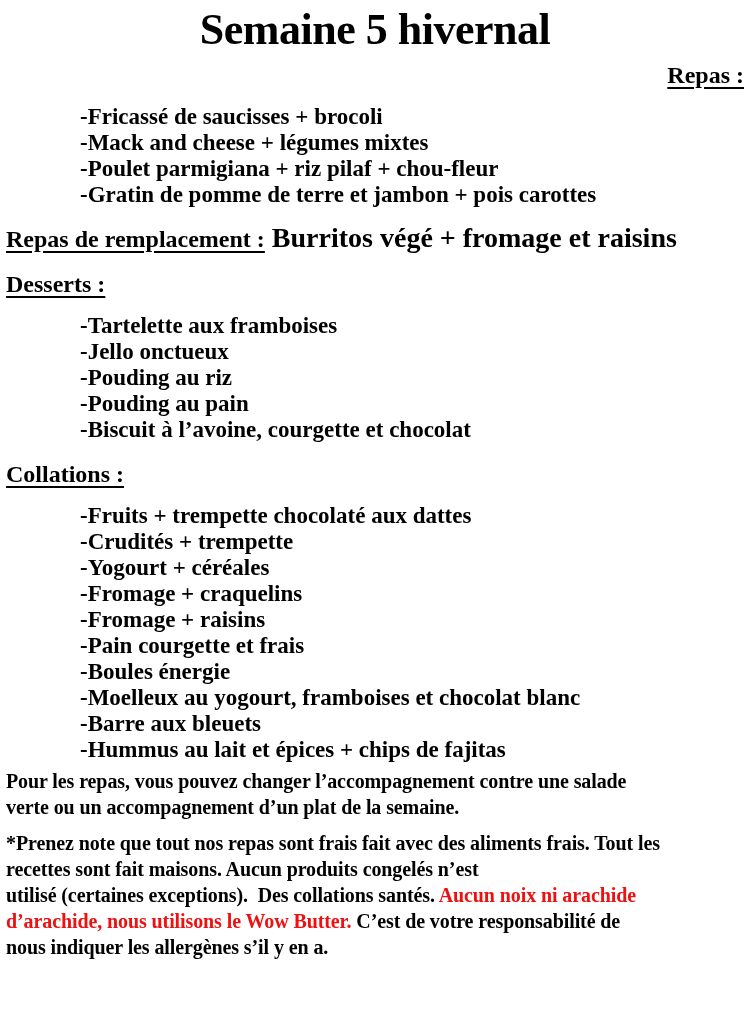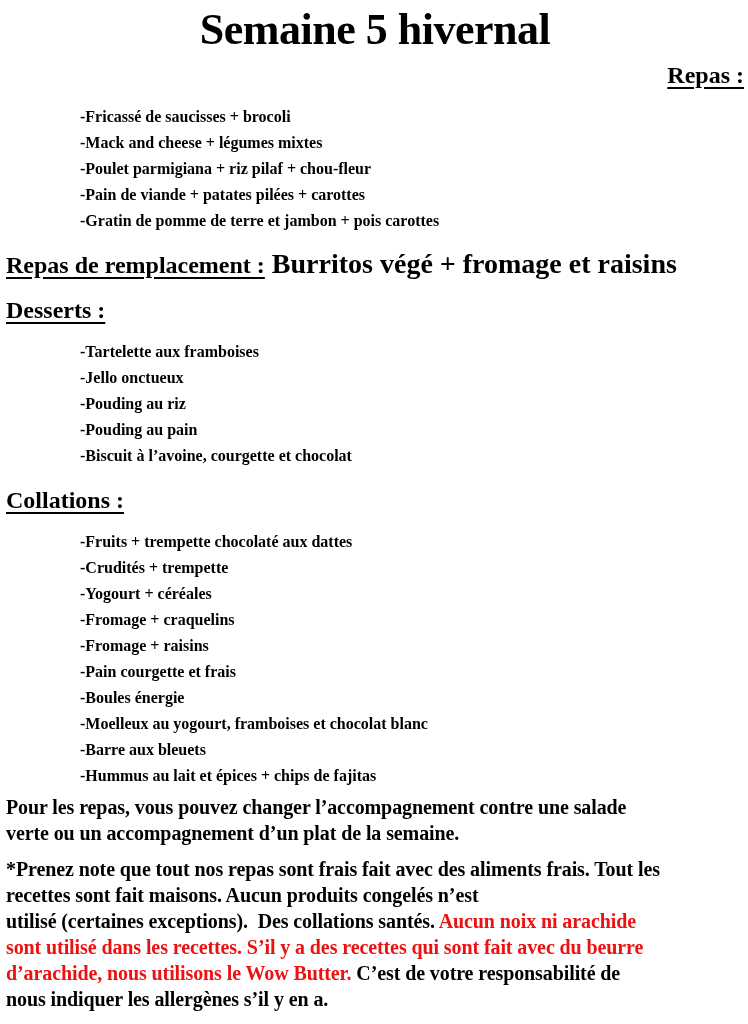--- a/index.html
+++ b/index.html
@@ -30,21 +30,21 @@
     line-height: 27px;
     font-weight: 700;
     text-decoration: underline;
     text-decoration-thickness: 2px;
     text-underline-offset: 4px;
   }
   .heading { margin-top: 18px; }
   .heading.first { margin-top: 0; text-align: right; }
   .menu-list {
     margin: 15px 0 0 74px;
-    font-size: 16px;
+    font-size: 23px;
     line-height: 26px;
   }
   .menu-item { white-space: pre; }
   .inline-section {
     margin-top: 16px;
     font-size: 24px;
     line-height: 27px;
   }
   .heading-inline { margin-right: 7px; text-align: center; }
   .inline-value { font-size: 28px; }
@@ -65,21 +65,20 @@
 <div class="page">
 
   <h1 class="title">Semaine 5 hivernal</h1>
 
   <section>
     <h2 class="heading first">Repas :</h2>
     <div class="menu-list">
       <div class="menu-item">-Fricassé de saucisses + brocoli</div>
       <div class="menu-item">-Mack and cheese + légumes mixtes</div>
       <div class="menu-item">-Poulet parmigiana + riz pilaf + chou-fleur</div>
-      <div class="menu-item">-Pain de viande + patates pilées + carottes</div>
       <div class="menu-item">-Gratin de pomme de terre et jambon + pois carottes</div>
     </div>
   </section>
 
   <div class="inline-section">
     <span class="heading-inline">Repas de remplacement :</span><span class="inline-value">Burritos végé + fromage et raisins</span>
   </div>
 
   <section>
     <h2 class="heading">Desserts :</h2>
@@ -110,18 +109,17 @@
 
   <p class="note">
     <span class="note-line">Pour les repas, vous pouvez changer l’accompagnement contre une salade</span>
     <span class="note-line">verte ou un accompagnement d’un plat de la semaine.</span>
   </p>
 
   <p class="note allergy">
     <span class="note-line"><span class="seg" data-color="black">*Prenez note que tout nos repas sont frais fait avec des aliments frais. Tout les</span></span>
     <span class="note-line"><span class="seg" data-color="black">recettes sont fait maisons. Aucun produits congelés n’est</span></span>
     <span class="note-line"><span class="seg" data-color="black">utilisé (certaines exceptions).  Des collations santés. </span><span class="seg" data-color="red">Aucun noix ni arachide</span></span>
-    <span class="note-line"><span class="seg" data-color="red">sont utilisé dans les recettes. S’il y a des recettes qui sont fait avec du beurre</span></span>
     <span class="note-line"><span class="seg" data-color="red">d’arachide, nous utilisons le Wow Butter. </span><span class="seg" data-color="black">C’est de votre responsabilité de</span></span>
     <span class="note-line"><span class="seg" data-color="black">nous indiquer les allergènes s’il y en a.</span></span>
   </p>
 
 </div>
 
 </body></html>

